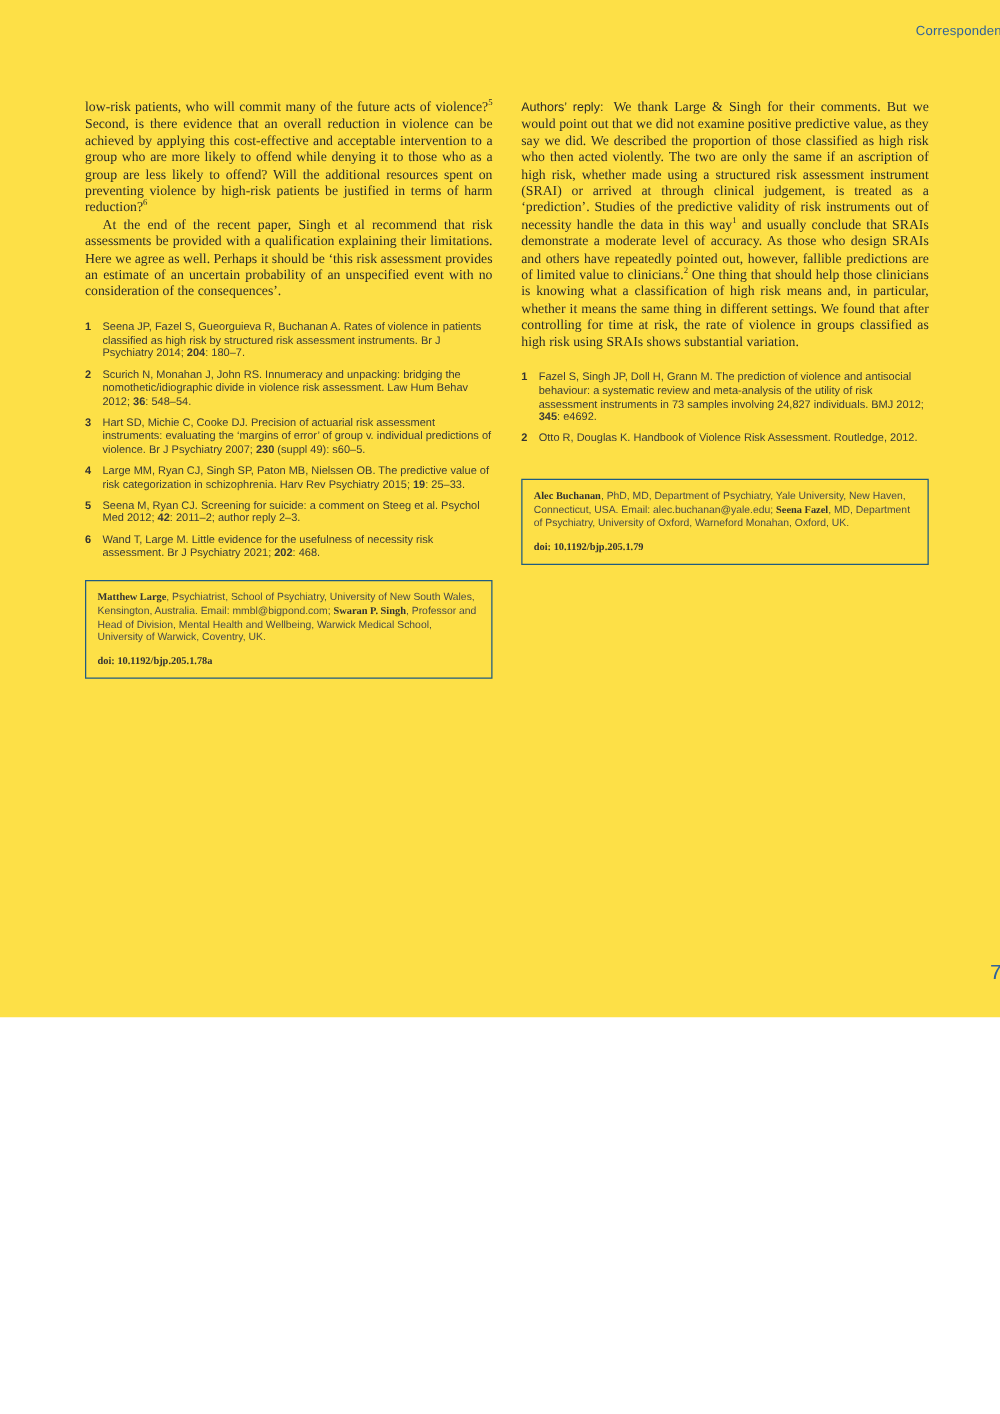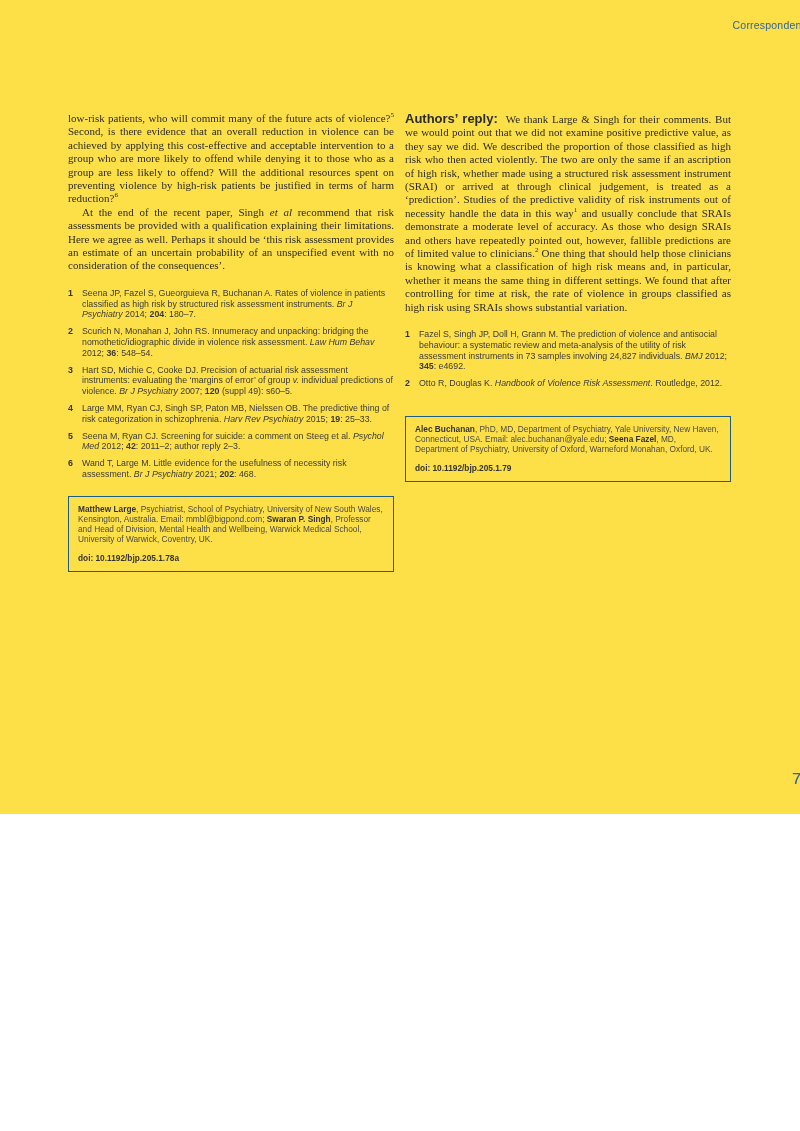--- a/index.html
+++ b/index.html
@@ -5,39 +5,39 @@
   html,body{margin:0;padding:0;background:#ffffff;}
   .page{
     position:relative;width:800px;height:814px;background:#fde047;
     font-family:"Liberation Serif",serif;color:#2b2b2b;overflow:hidden;padding-left:36px;
   }
   .running-head{
     position:absolute;top:19px;right:23px;
     font-family:"Liberation Sans",sans-serif;font-size:10.5px;letter-spacing:.2px;
     color:#31639c;
   }
-  .content{position:absolute;top:112px;left:68px;width:665px;display:flex;gap:11px;}
+  .content{position:absolute;top:80px;left:68px;width:665px;display:flex;gap:23px;}
   .col{width:326px;flex:none;}
   .body-text{margin:0;font-size:11px;line-height:13.4px;text-align:justify;color:#2b2b2b;}
   .body-text + .body-text{margin-top:0;}
   .indent{text-indent:14px;}
   sup{font-size:7px;line-height:0;vertical-align:super;}
   .b{font-weight:bold;}
-  .i{font-style:italic;margin-top:16px;}
-  .sans{font-family:"Liberation Sans",sans-serif;font-weight:bold;font-size:13px;margin-right:8px;}
+  .i{margin-top:16px;}
+  .sans{font-family:"Liberation Sans",sans-serif;font-weight:normal;font-size:10px;margin-right:8px;}
   .refs{margin:15px 0 0 0;padding:0;list-style:none;
     font-family:"Liberation Sans",sans-serif;font-size:8.8px;line-height:10.8px;color:#3a3a3a;}
   .ref{display:flex;margin-bottom:6px;}
   .ref-num{font-weight:bold;width:14px;flex:none;color:#333;}
   .ref-text{flex:1;}
   .author-box{
     border:1px solid #1f5c82;padding:7px 9px 8px 9px;margin-top:16px;
     font-family:"Liberation Sans",sans-serif;font-size:8.3px;line-height:10px;color:#4a4a4a;
   }
-  .author-box .b{color:#333;}
+  .author-box .b{color:#333;font-family:Liberation Serif, serif;}
   .author-box p{margin:0;}
   .author-box .doi{margin-top:9px;color:#333;}
   .col-right .author-box{margin-top:27px;}
   .page-number{
     position:absolute;bottom:25px;right:24px;
     font-family:Liberation Mono, monospace;font-size:17px;color:#31639c;
   }
 </style>
 </head>
 <body>
@@ -56,25 +56,25 @@
         <li class="ref">
           <span class="ref-num">1</span>
           <span class="ref-text"><span>Seena JP, Fazel S, Gueorguieva R, Buchanan A. Rates of violence in patients classified as high risk by structured risk assessment instruments. </span><span class="i">Br J Psychiatry</span><span> 2014; </span><span class="b">204</span><span>: 180–7.</span></span>
         </li>
         <li class="ref">
           <span class="ref-num">2</span>
           <span class="ref-text"><span>Scurich N, Monahan J, John RS. Innumeracy and unpacking: bridging the nomothetic/idiographic divide in violence risk assessment. </span><span class="i">Law Hum Behav</span><span> 2012; </span><span class="b">36</span><span>: 548–54.</span></span>
         </li>
         <li class="ref">
           <span class="ref-num">3</span>
-          <span class="ref-text"><span>Hart SD, Michie C, Cooke DJ. Precision of actuarial risk assessment instruments: evaluating the ‘margins of error’ of group </span><span class="i">v.</span><span> individual predictions of violence. </span><span class="i">Br J Psychiatry</span><span> 2007; </span><span class="b">120</span><span> (suppl 49): s60–5.</span></span>
+          <span class="ref-text"><span>Hart SD, Michie C, Cooke DJ. Precision of actuarial risk assessment instruments: evaluating the ‘margins of error’ of group </span><span class="i">v.</span><span> individual predictions of violence. </span><span class="i">Br J Psychiatry</span><span> 2007; </span><span class="b">230</span><span> (suppl 49): s60–5.</span></span>
         </li>
         <li class="ref">
           <span class="ref-num">4</span>
-          <span class="ref-text"><span>Large MM, Ryan CJ, Singh SP, Paton MB, Nielssen OB. The predictive thing of risk categorization in schizophrenia. </span><span class="i">Harv Rev Psychiatry</span><span> 2015; </span><span class="b">19</span><span>: 25–33.</span></span>
+          <span class="ref-text"><span>Large MM, Ryan CJ, Singh SP, Paton MB, Nielssen OB. The predictive value of risk categorization in schizophrenia. </span><span class="i">Harv Rev Psychiatry</span><span> 2015; </span><span class="b">19</span><span>: 25–33.</span></span>
         </li>
         <li class="ref">
           <span class="ref-num">5</span>
           <span class="ref-text"><span>Seena M, Ryan CJ. Screening for suicide: a comment on Steeg et al. </span><span class="i">Psychol Med</span><span> 2012; </span><span class="b">42</span><span>: 2011–2; author reply 2–3.</span></span>
         </li>
         <li class="ref">
           <span class="ref-num">6</span>
           <span class="ref-text"><span>Wand T, Large M. Little evidence for the usefulness of necessity risk assessment. </span><span class="i">Br J Psychiatry</span><span> 2021; </span><span class="b">202</span><span>: 468.</span></span>
         </li>
       </ol>

